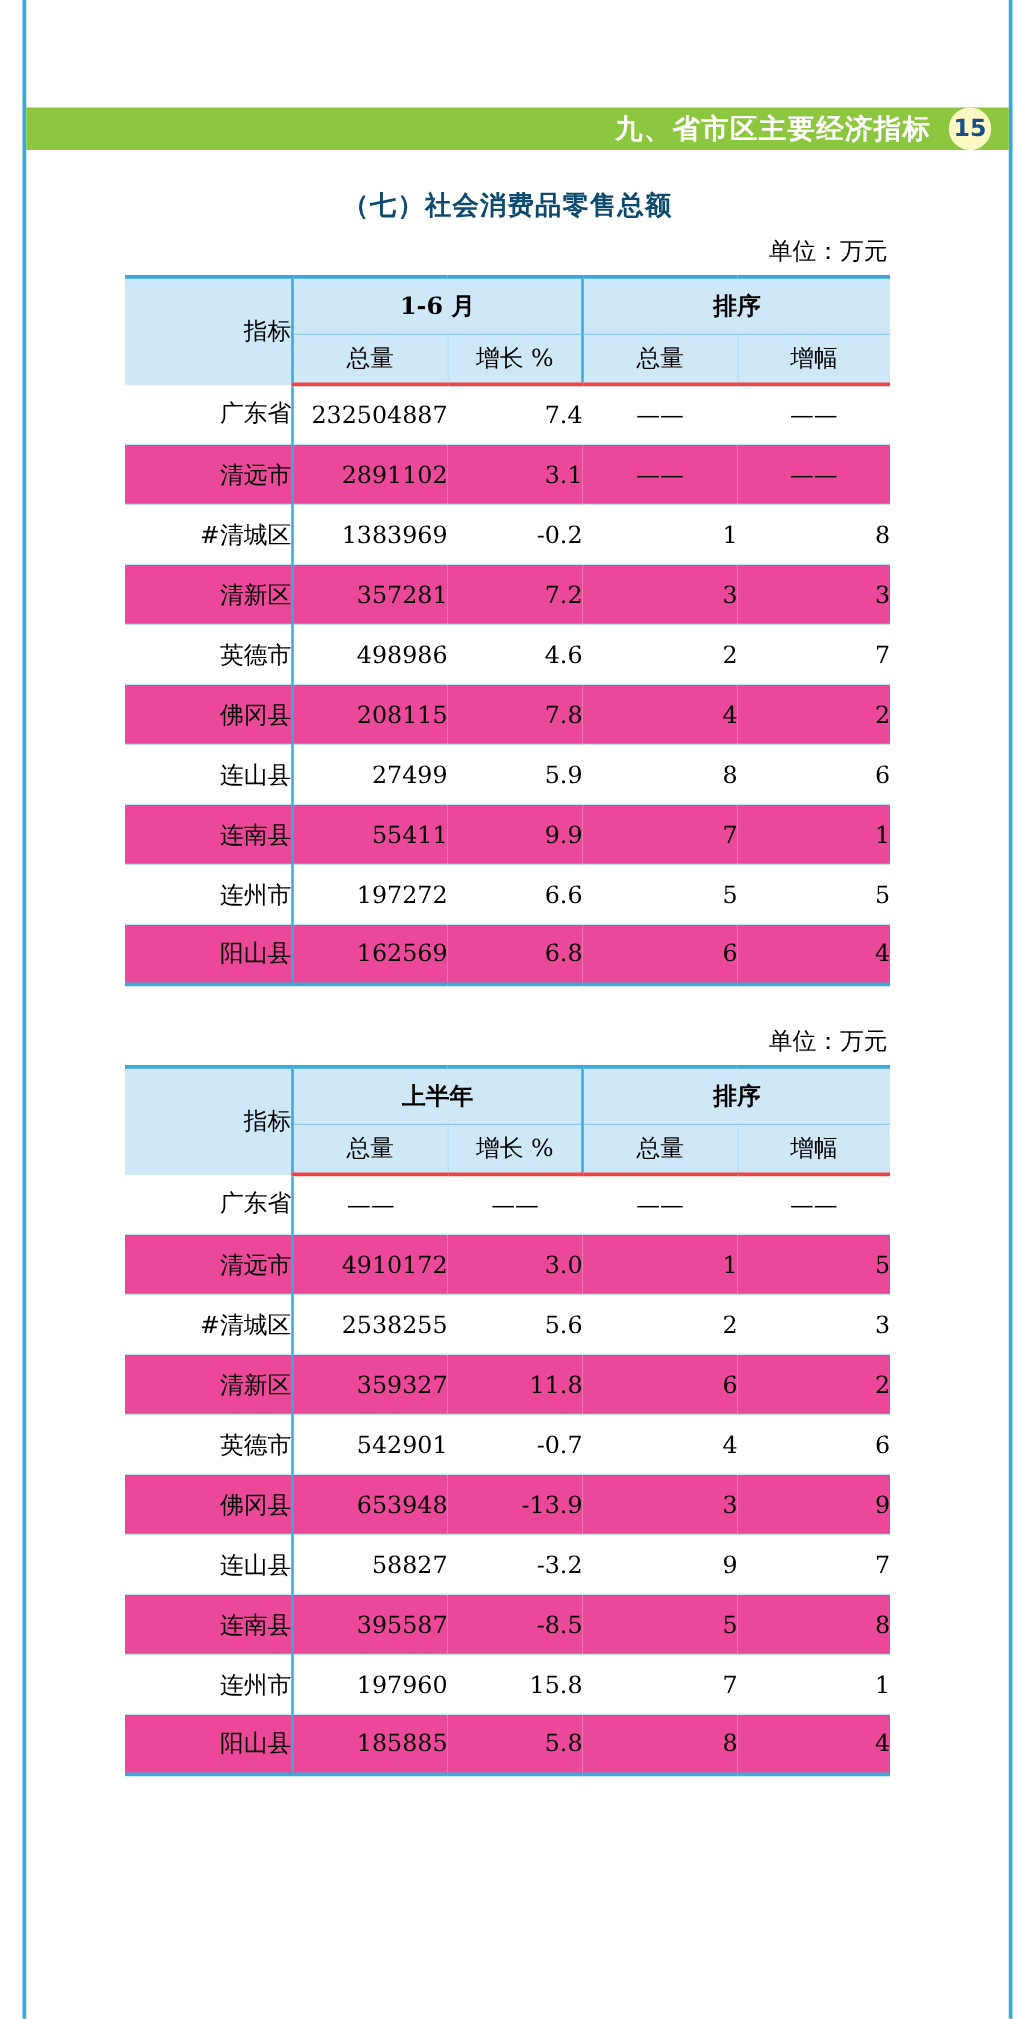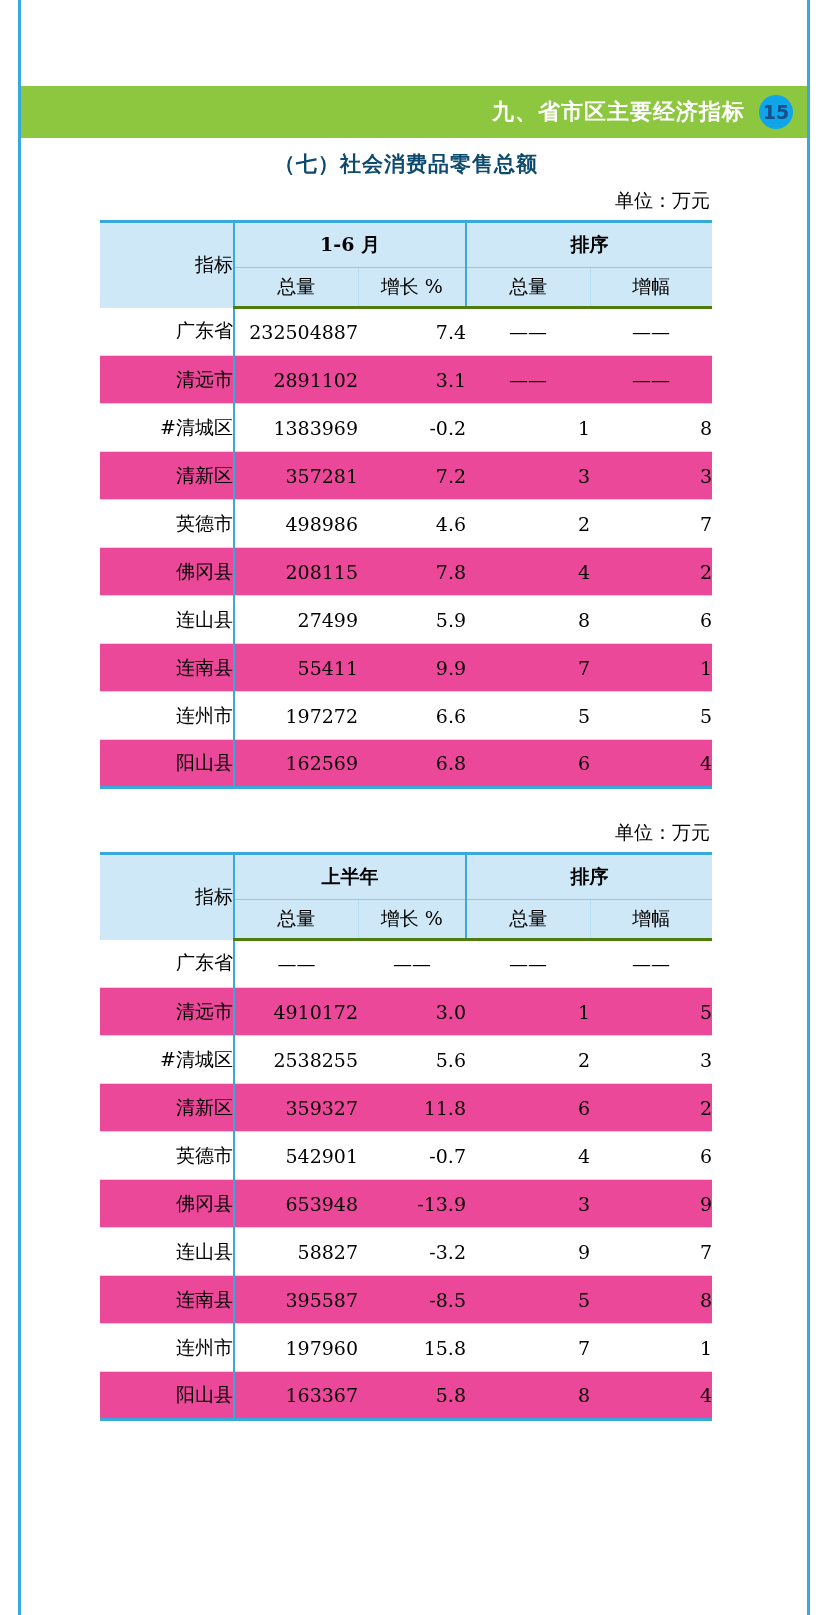--- a/index.html
+++ b/index.html
@@ -24,41 +24,41 @@
     background: #39a9dc;
   }
   .page-rule.left { left: 18px; }
   .page-rule.right { right: 18px; }
 
   .header-band {
     position: absolute;
     left: 21px;
     right: 21px;
     top: 86px;
-    height: 52px;
+    height: 34px;
     background: #8dc63f;
     display: flex;
     align-items: center;
     justify-content: flex-end;
     padding-right: 14px;
     box-sizing: border-box;
   }
   .header-title {
     color: #ffffff;
     font-size: 22px;
     font-weight: bold;
     letter-spacing: 1px;
     font-family: "DejaVu Sans", sans-serif;
   }
   .page-badge {
     margin-left: 14px;
     width: 34px;
     height: 34px;
     border-radius: 50%;
-    background: #0ea5e9;
+    background: #fef9c3;
     color: #1a4e8a;
     font-size: 19px;
     font-weight: bold;
     display: flex;
     align-items: center;
     justify-content: center;
     font-family: "DejaVu Sans", sans-serif;
   }
 
   .section {
@@ -130,21 +130,21 @@
     vertical-align: middle;
     font-weight: normal;
   }
   th.sub.mid { border-right: 2px solid #39a9dc; }
   th.sub.inner { border-left: 1px solid #b6dcf0; }
 
   thead tr:first-child th {
     border-top: 3px solid #39a9dc;
   }
   thead tr:last-child th {
-    border-bottom: 3px solid #4d7c0f;
+    border-bottom: 3px solid #ef4444;
     margin-top: 24px;
   }
 
   tbody tr { height: 48px; }
   tbody td {
     vertical-align: middle;
     border-bottom: 1px solid #bfe2f3;
   }
   tbody tr:last-child td {
     border-bottom: 3px solid #39a9dc;
@@ -367,20 +367,20 @@
       </tr>
       <tr class="plain">
         <td class="name">连州市</td>
         <td class="num">197960</td>
         <td class="num">15.8</td>
         <td class="num">7</td>
         <td class="num">1</td>
       </tr>
       <tr class="alt">
         <td class="name">阳山县</td>
-        <td class="num">163367</td>
+        <td class="num">185885</td>
         <td class="num">5.8</td>
         <td class="num">8</td>
         <td class="num">4</td>
       </tr>
     </tbody>
   </table>
 </div>
 
 </body></html>

